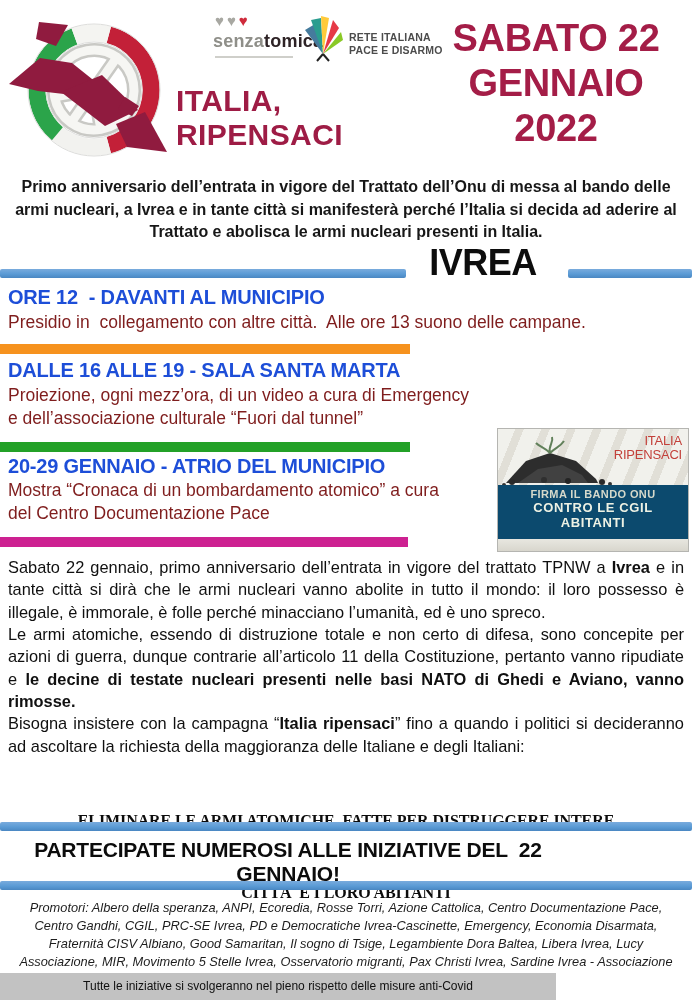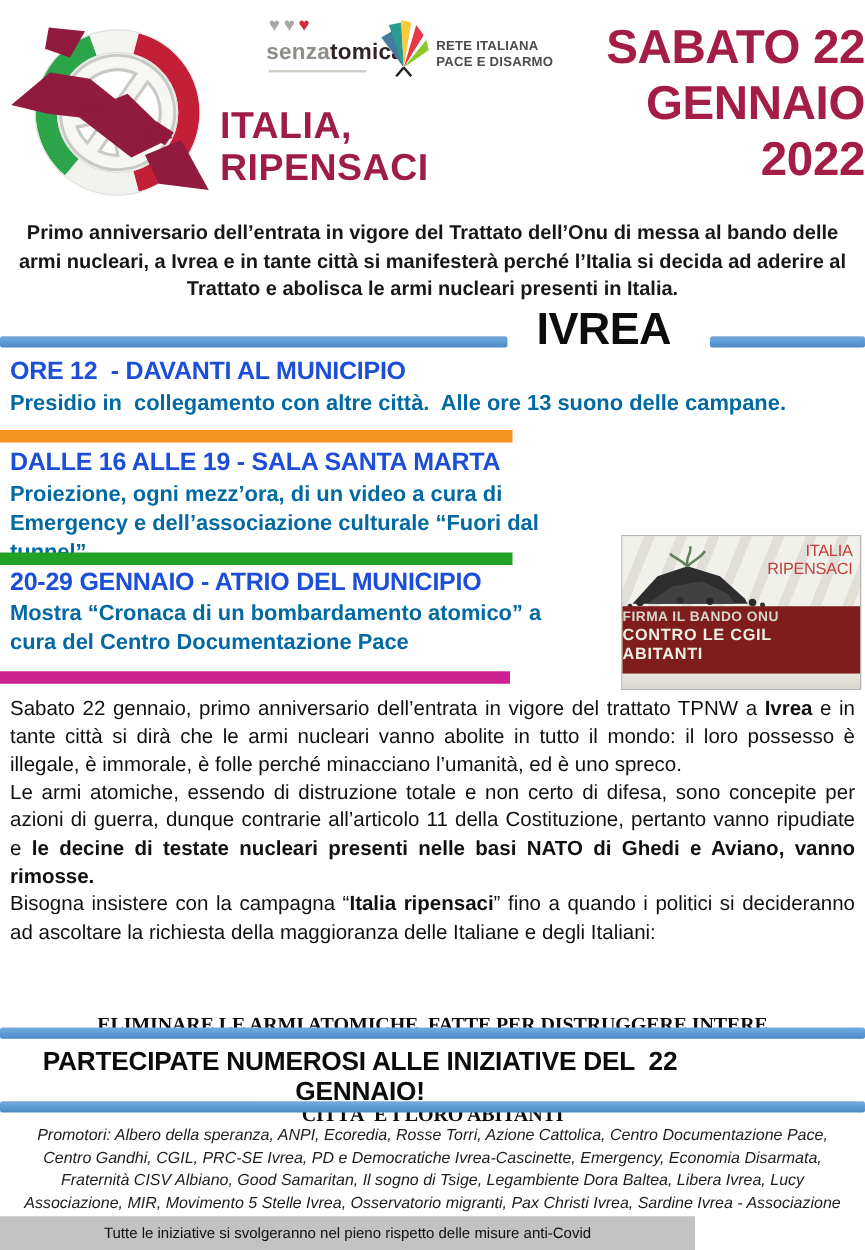--- a/index.html
+++ b/index.html
@@ -14,57 +14,57 @@
   
   .senza-hearts { left:215px; top:12px; font-size:15px; letter-spacing:3px; }
   .senza-hearts .h1,.senza-hearts .h2 { color:#a8a8a2; }
   .senza-hearts .h3 { color:#cf2b3c; }
   .senza-word { left:213px; top:31px; font-size:18px; font-weight:bold; letter-spacing:.2px; }
   .senza-word .gray { color:#8f8f89; }
   .senza-word .dark { color:#2e2326; }
   .senza-tagline { left:215px; top:56px; width:78px; height:2px; background:#cfcfca; }
   .rete-text { left:349px; top:31px; font-size:10.5px; font-weight:bold; color:#4c4c4c; line-height:1.25; letter-spacing:.2px; }
   .brand-title { left:176px; top:84px; font-size:30px; font-weight:800; color:#9e1c45; line-height:1.12; letter-spacing:.4px; }
-  .date-banner { left:420px; top:16px; width:272px; text-align:right; font-size:38px; font-weight:800; color:#a41d47; line-height:1.18; letter-spacing:-.3px; }
+  .date-banner { left:420px; top:16px; width:272px; text-align:center; font-size:38px; font-weight:800; color:#a41d47; line-height:1.18; letter-spacing:-.3px; }
 
   
   .intro { left:8px; top:176px; width:676px; text-align:center; font-size:16px; font-weight:bold; color:#171717; line-height:1.42; }
 
   
   .city { left:400px; top:242px; width:166px; text-align:center; font-size:36px; font-weight:800; color:#0d0d0d; letter-spacing:-.5px; }
   .bar { height:10px; }
   .bar-blue { background:linear-gradient(180deg,#79abdd 0%,#5b9bd5 55%,#4a87c2 100%); border-radius:2px; }
   .bar-blue-left  { left:0; top:269px; width:406px; height:9px; }
   .bar-blue-right { left:568px; top:269px; width:124px; height:9px; }
   .bar-orange  { left:0; top:344px; width:410px; background:#f6921e; }
   .bar-green   { left:0; top:442px; width:410px; background:#23a127; }
   .bar-magenta { left:0; top:537px; width:408px; background:#cd2191; }
   .bar-blue-full-1 { left:0; top:822px; width:692px; height:9px; }
   .bar-blue-full-2 { left:0; top:881px; width:692px; height:9px; }
 
   
   .ev-title { left:8px; font-size:20px; font-weight:800; color:#1d4ed8; white-space:pre-wrap; letter-spacing:-.2px; }
-  .ev-desc  { left:8px; font-size:17.5px; font-weight:bold; color:#0369a1; line-height:1.32; white-space:pre-wrap; }
+  .ev-desc  { left:8px; font-size:17.5px; font-weight:normal; color:#7f1d1d; line-height:1.32; white-space:pre-wrap; }
   .ev1-title { top:286px; } .ev1-desc { top:311px; width:676px; }
   .ev2-title { top:359px; } .ev2-desc { top:384px; width:470px; }
   .ev3-title { top:455px; } .ev3-desc { top:479px; width:450px; }
 
   
   .photo { left:497px; top:428px; width:192px; height:124px; border:1px solid #b5b5b1; background:#e9e8e2; }
   .photo .cloth {
     position:absolute; left:0; top:0; right:0; height:56px;
     background:repeating-linear-gradient(112deg,#f1f1ec 0 16px,#e1dfd7 16px 24px);
   }
   .photo .banner-red-text {
     position:absolute; right:6px; top:5px; text-align:right;
     font-size:13px; font-weight:400; color:#c3403a; line-height:1.1; letter-spacing:-.2px;
   }
   .photo .greenband {
-    position:absolute; left:0; top:56px; right:0; height:54px; background:#7f1d1d;
-    text-align:left; color:#edf1e4; font-weight:800;
+    position:absolute; left:0; top:56px; right:0; height:54px; background:#0c4a6e;
+    text-align:center; color:#edf1e4; font-weight:800;
   }
   .photo .gb1 { font-size:11px; color:#d5d9cb; margin-top:3px; letter-spacing:.4px; }
   .photo .gb2 { font-size:13px; letter-spacing:.6px; }
   .photo .gb3 { font-size:13px; letter-spacing:.6px; }
   .photo .bottomstrip { position:absolute; left:0; bottom:0; right:0; height:12px;
     background:linear-gradient(180deg,#e8e7e0,#d8d6cd); }
   .photo svg.rubble { position:absolute; left:0; top:6px; }
 
   
   .bodycopy { left:8px; top:556px; width:676px; font-size:16.4px; line-height:1.36; text-align:justify; color:#101010; }

